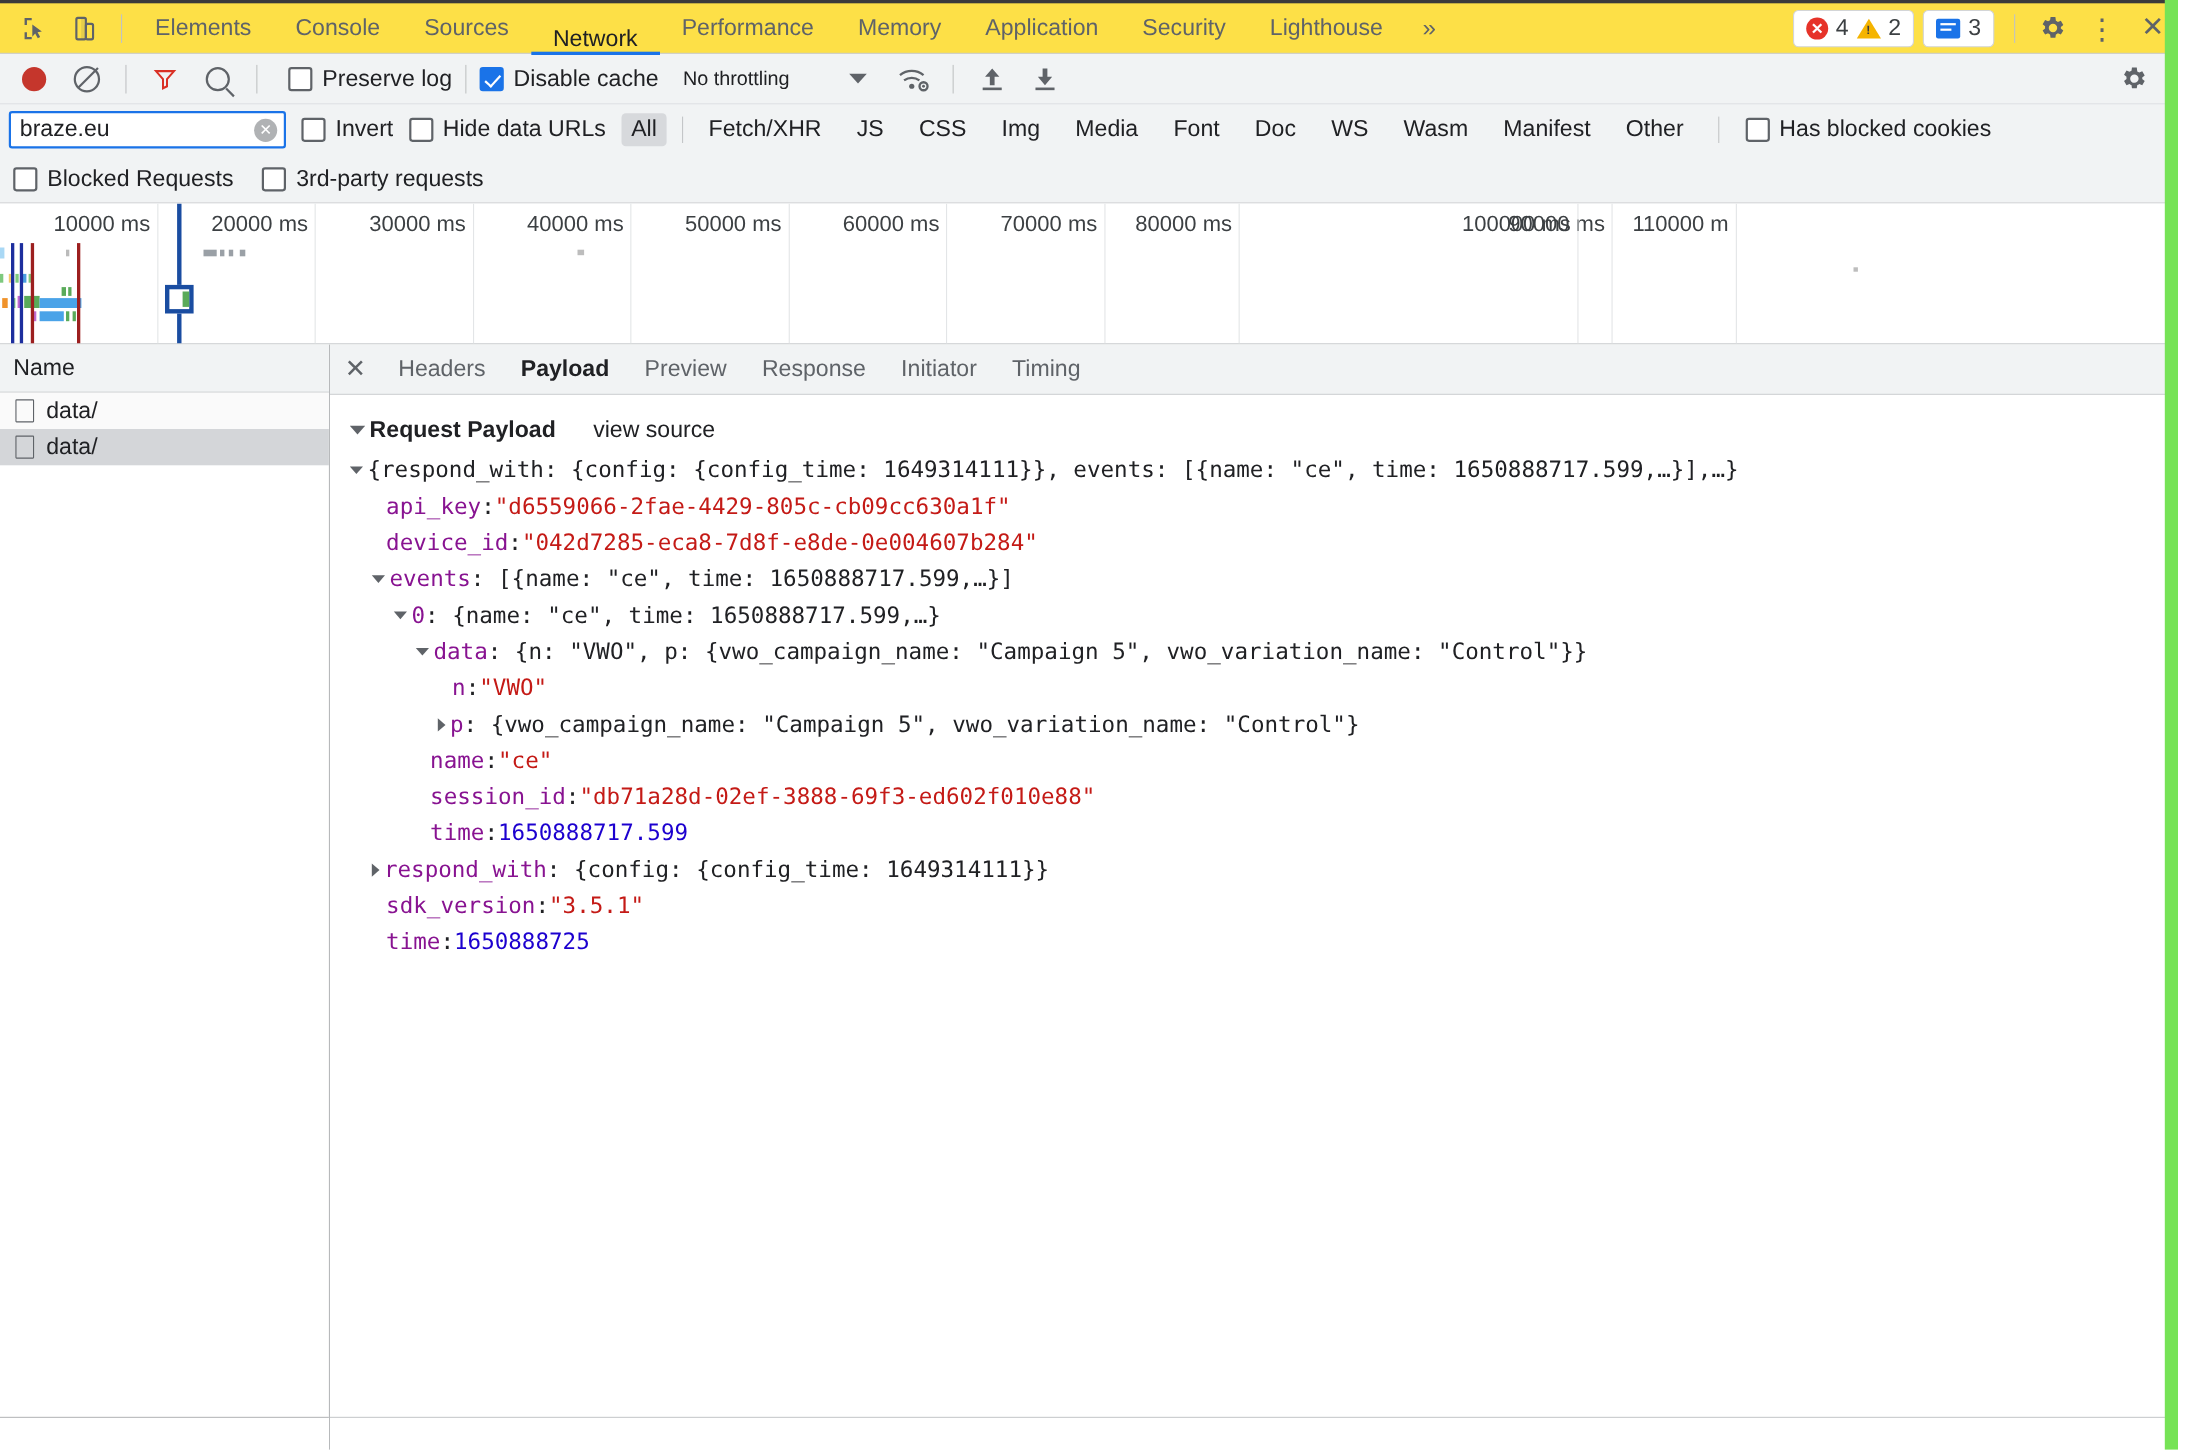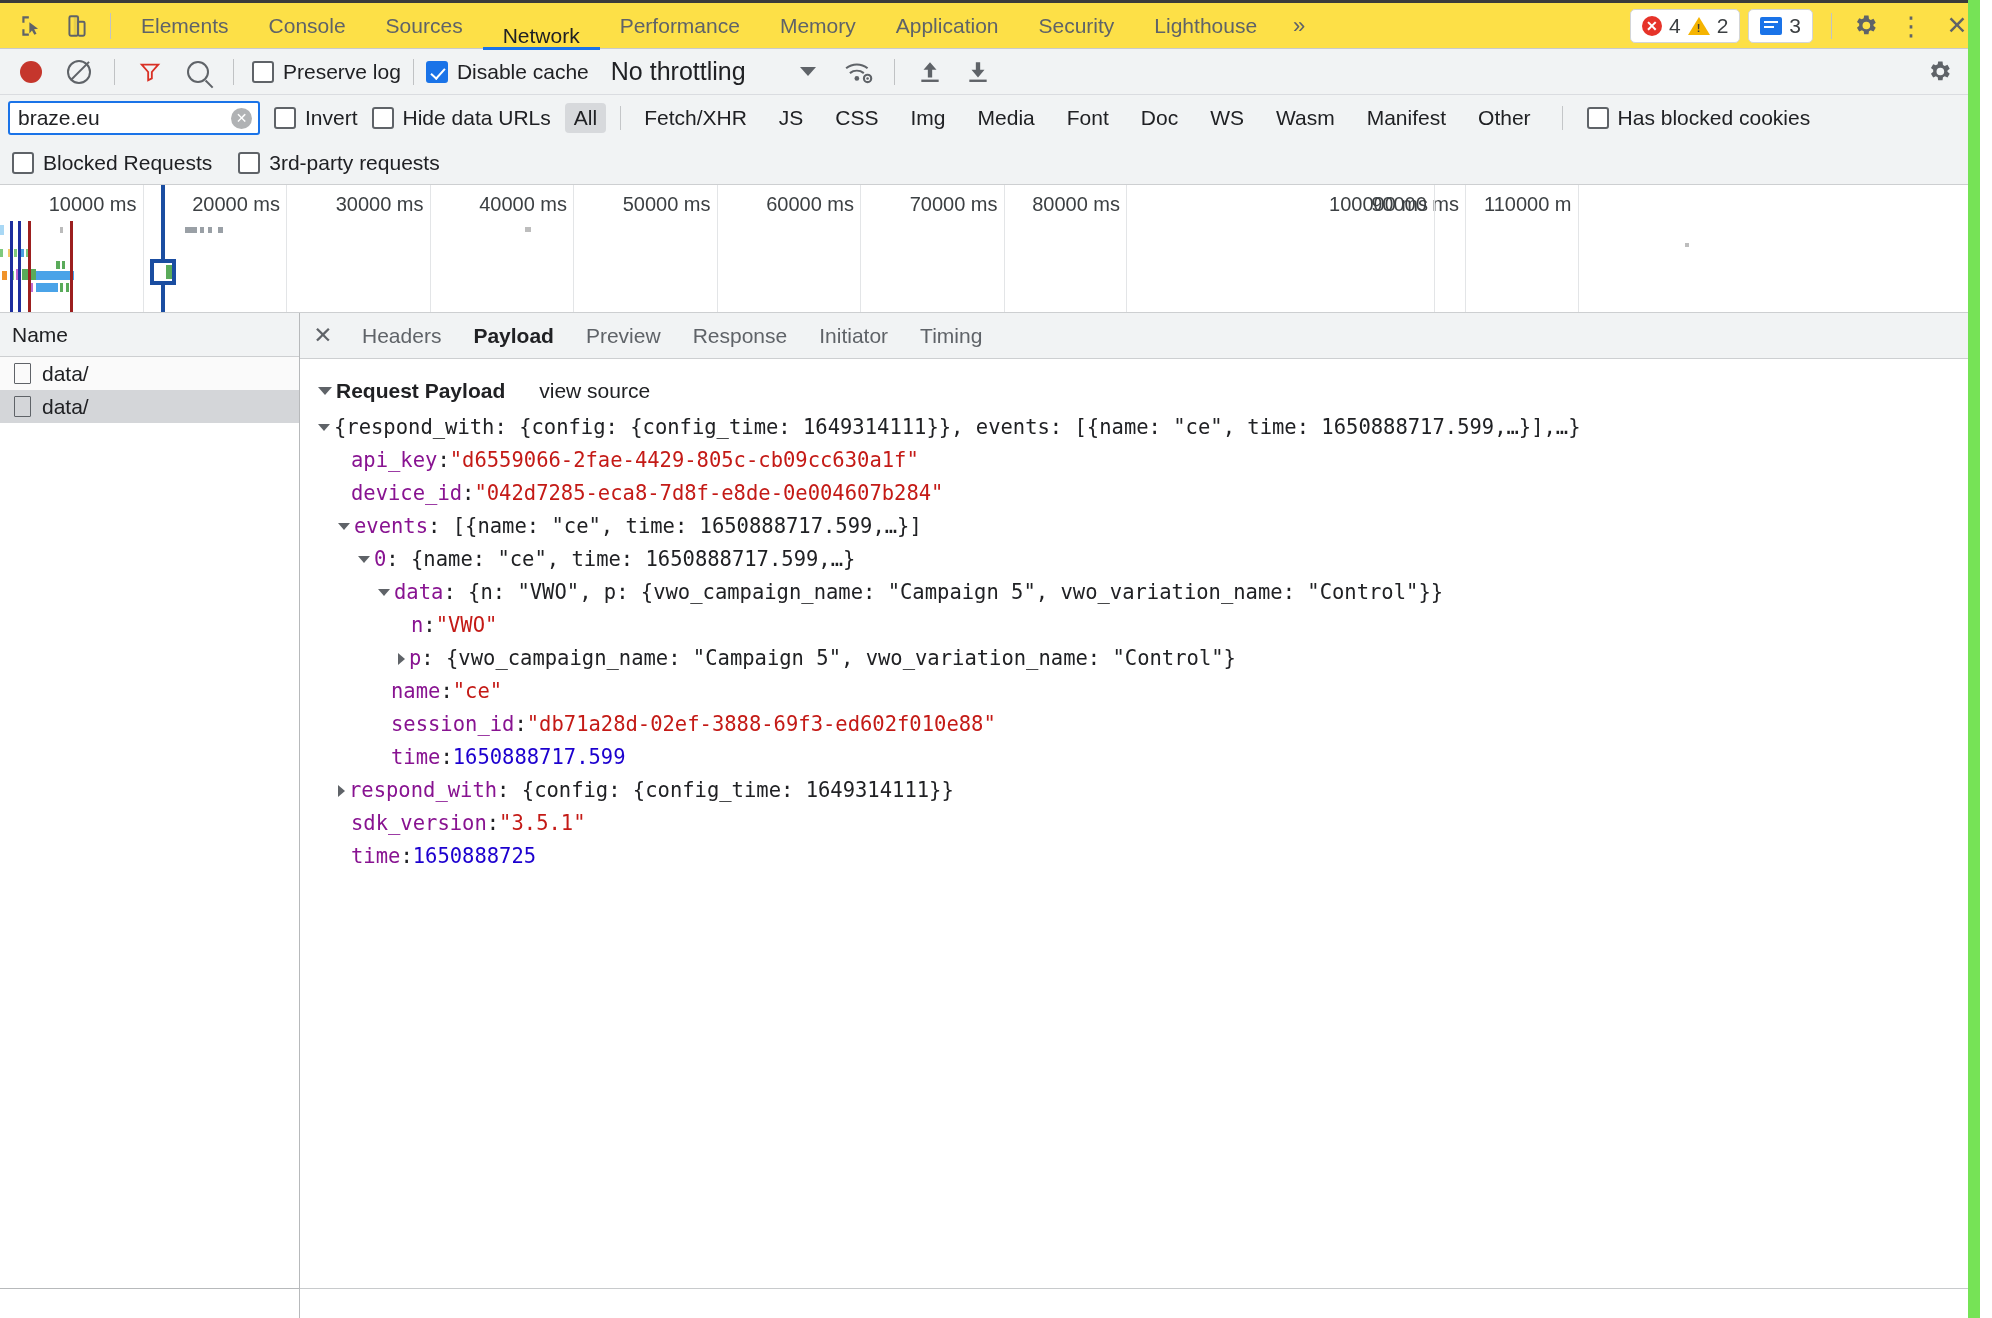--- a/index.html
+++ b/index.html
@@ -56,21 +56,21 @@
   .rec-dot { width:22px;height:22px;border-radius:50%;background:#c5362c; }
   .clear-ic { width:24px;height:24px;border:2.4px solid #5f6368;border-radius:50%;position:relative;}
   .clear-ic::after{content:"";position:absolute;left:-2px;top:8px;width:26px;height:2.4px;background:#5f6368;transform:rotate(-45deg);}
   .filt-ic { width:22px;height:22px; position:relative;}
   .search-ic { width:22px;height:22px;border:2.4px solid #5f6368;border-radius:50%; position:relative;}
   .search-ic::after{content:"";position:absolute;right:-7px;bottom:-5px;width:10px;height:2.4px;background:#5f6368;transform:rotate(45deg);}
   .cb { width:22px;height:22px;border:2px solid #5f6368;border-radius:3px;background:#fff;flex:none;cursor:pointer;}
   .cb.checked { background:#1a73e8; border-color:#1a73e8; position:relative;}
   .cb.checked::after{content:"";position:absolute;left:6px;top:2px;width:6px;height:12px;border:solid #fff;border-width:0 2.6px 2.6px 0;transform:rotate(42deg);}
   .cblabel { display:flex; align-items:center; gap:9px; cursor:pointer; font-size:21px; color:#202124; white-space:nowrap; }
-  .throttle { font-size:25px; color:#202124; padding:0 6px; cursor:pointer; white-space:nowrap;}
+  .throttle { font-size:18px; color:#202124; padding:0 6px; cursor:pointer; white-space:nowrap;}
   .caret { width:0;height:0;border-left:8px solid transparent;border-right:8px solid transparent;border-top:9px solid #5f6368; cursor:pointer;}
   .gear-right{margin-left:auto;margin-right:18px;}
 
   
   .filterrow {
     height:46px; display:flex; align-items:center; gap:14px;
     background:#f1f3f4; padding-left:8px; flex:none;
   }
   .finput-wrap { position:relative; width:252px; height:34px; }
   .finput {
@@ -223,21 +223,21 @@
     <div class="icon-btn">
       <svg class="filt-ic" viewBox="0 0 24 24" width="24" height="24">
           <path d="M3 4h18l-7 8v7l-4 2v-9L3 4z" fill="none" stroke="#d93025" stroke-width="2"></path>
         </svg>
     </div>
     <div class="icon-btn">
         <div class="search-ic"></div>
       </div>
     <div class="vsep"></div>
 
-    <label class="cblabel" style="margin-left:6px;">
+    <label class="cblabel" style="margin-left:16px;">
       <span class="cb"></span>
       <span>Preserve log</span>
     </label>
     <div class="vsep"></div>
     <label class="cblabel">
       <span class="cb checked"></span>
       <span>Disable cache</span>
     </label>
 
     <div class="throttle" style="margin-left:14px;">No throttling</div>

